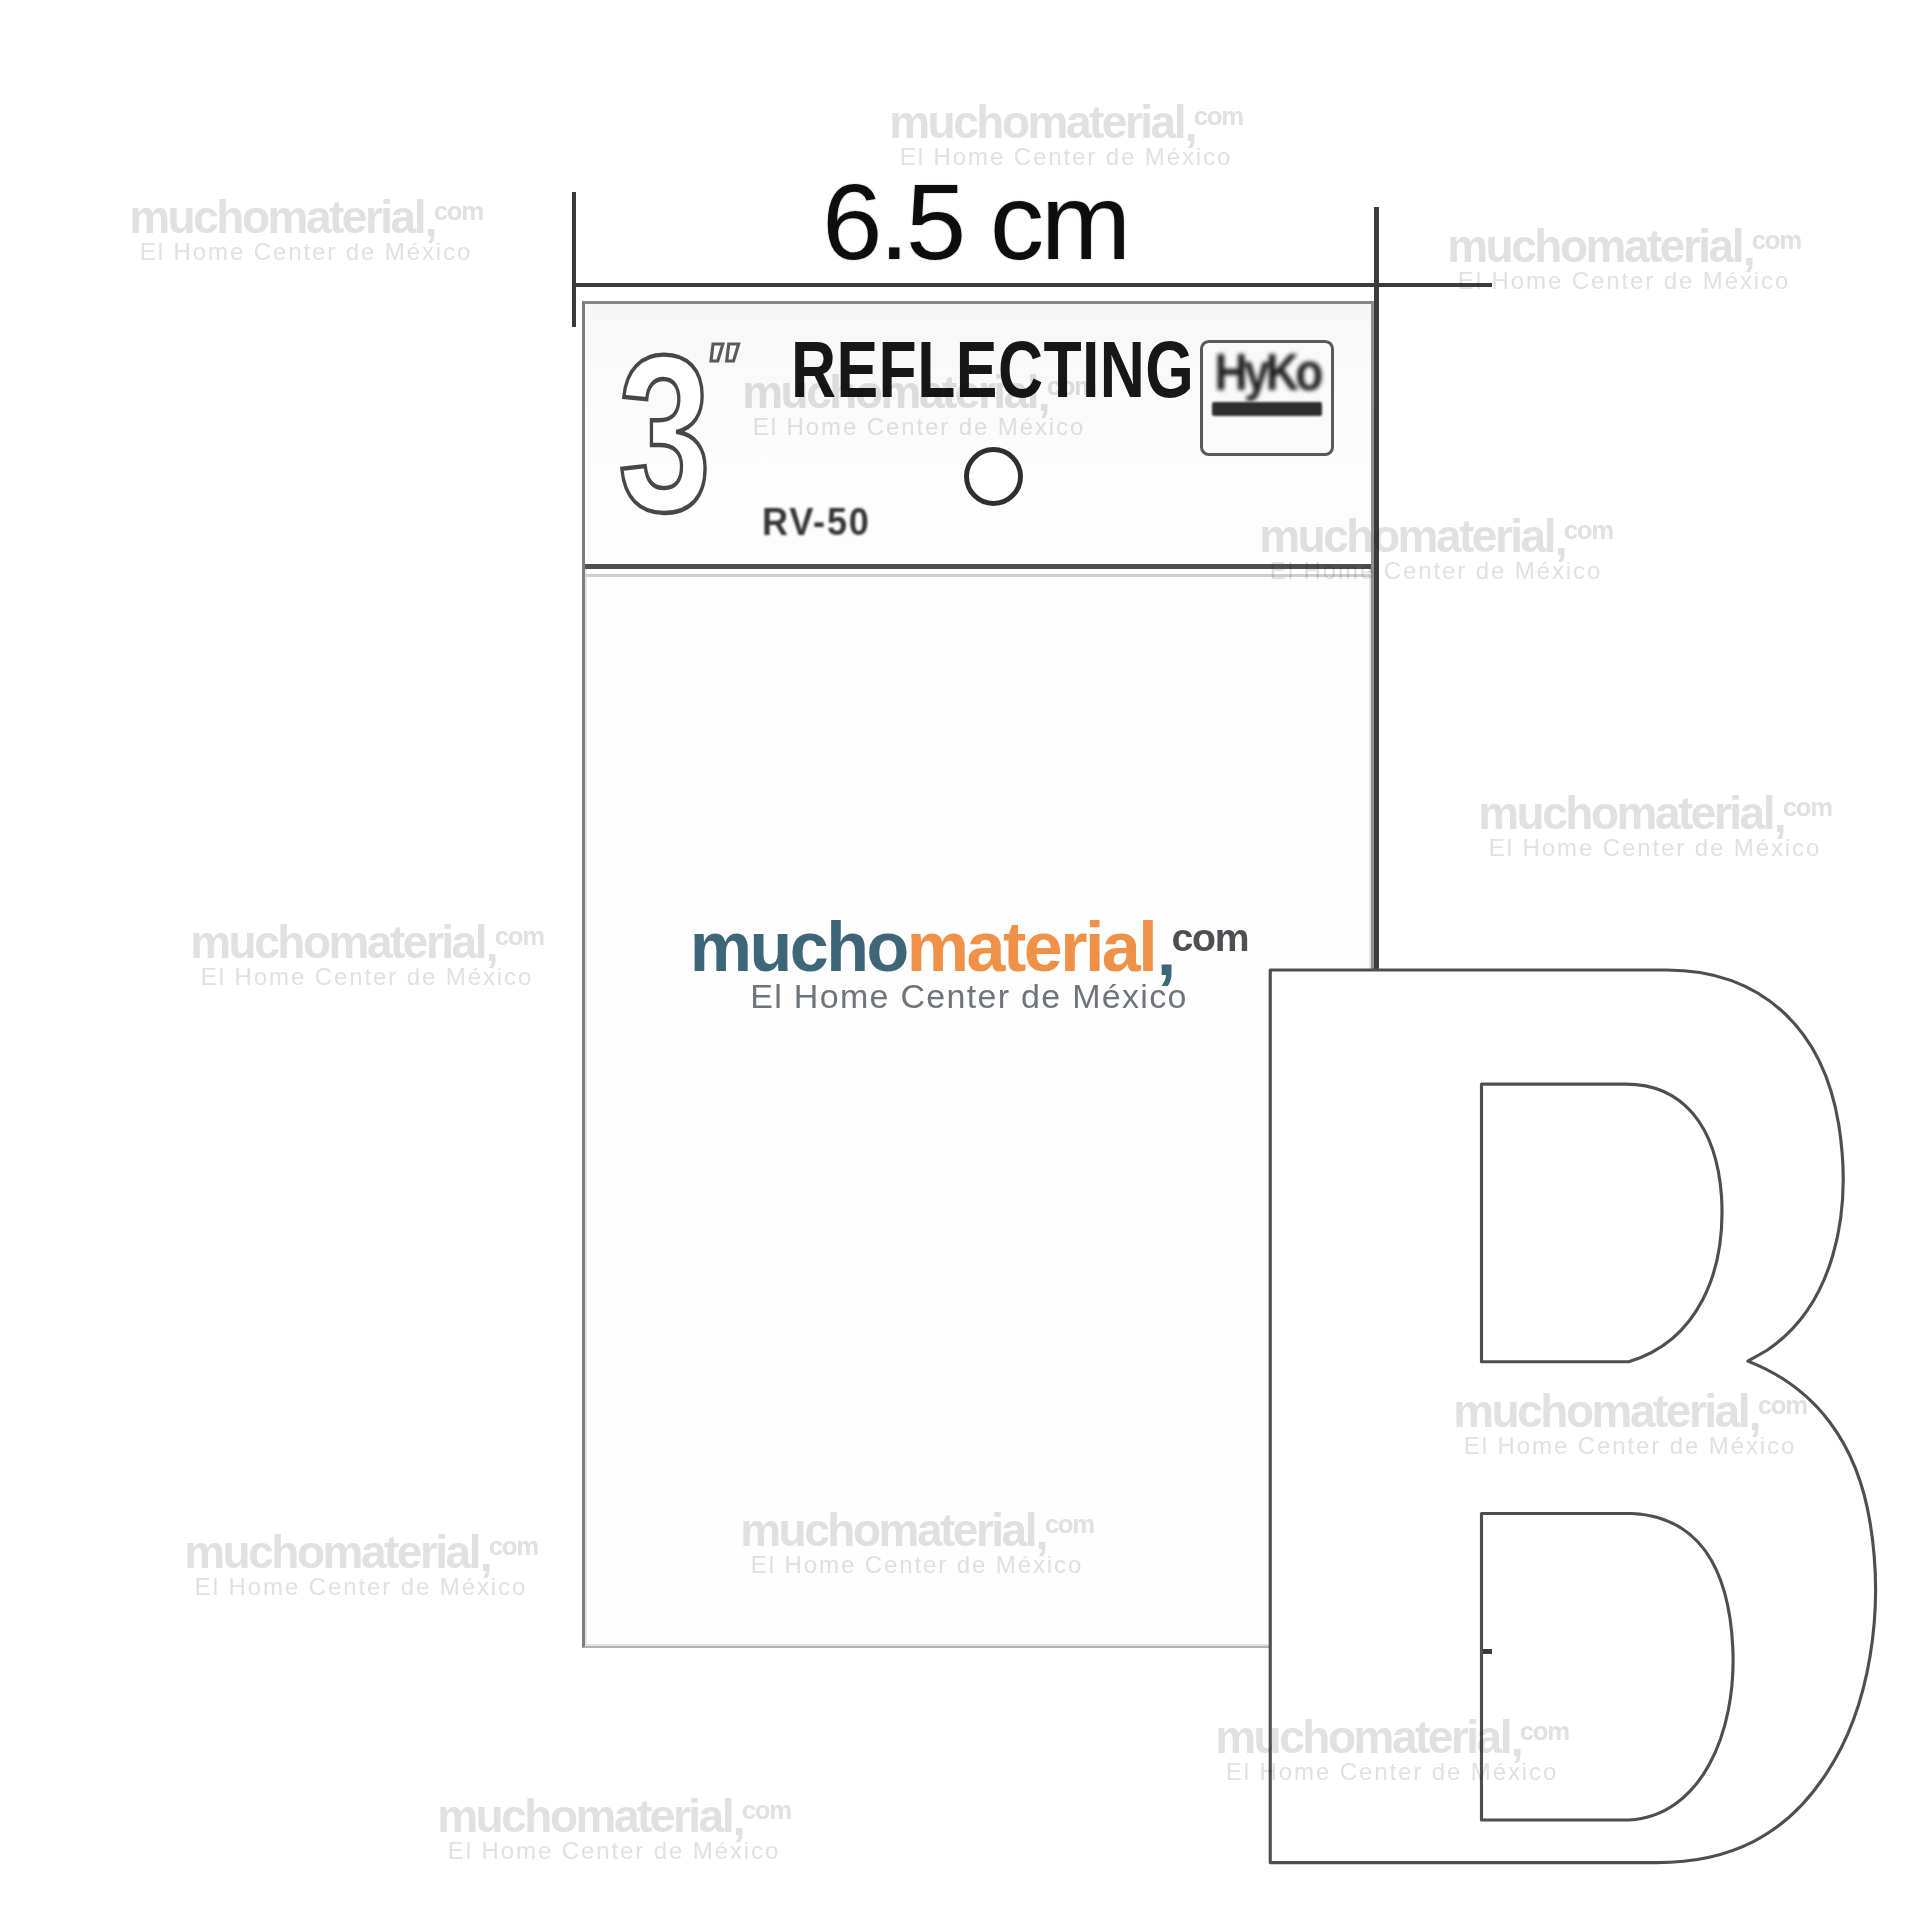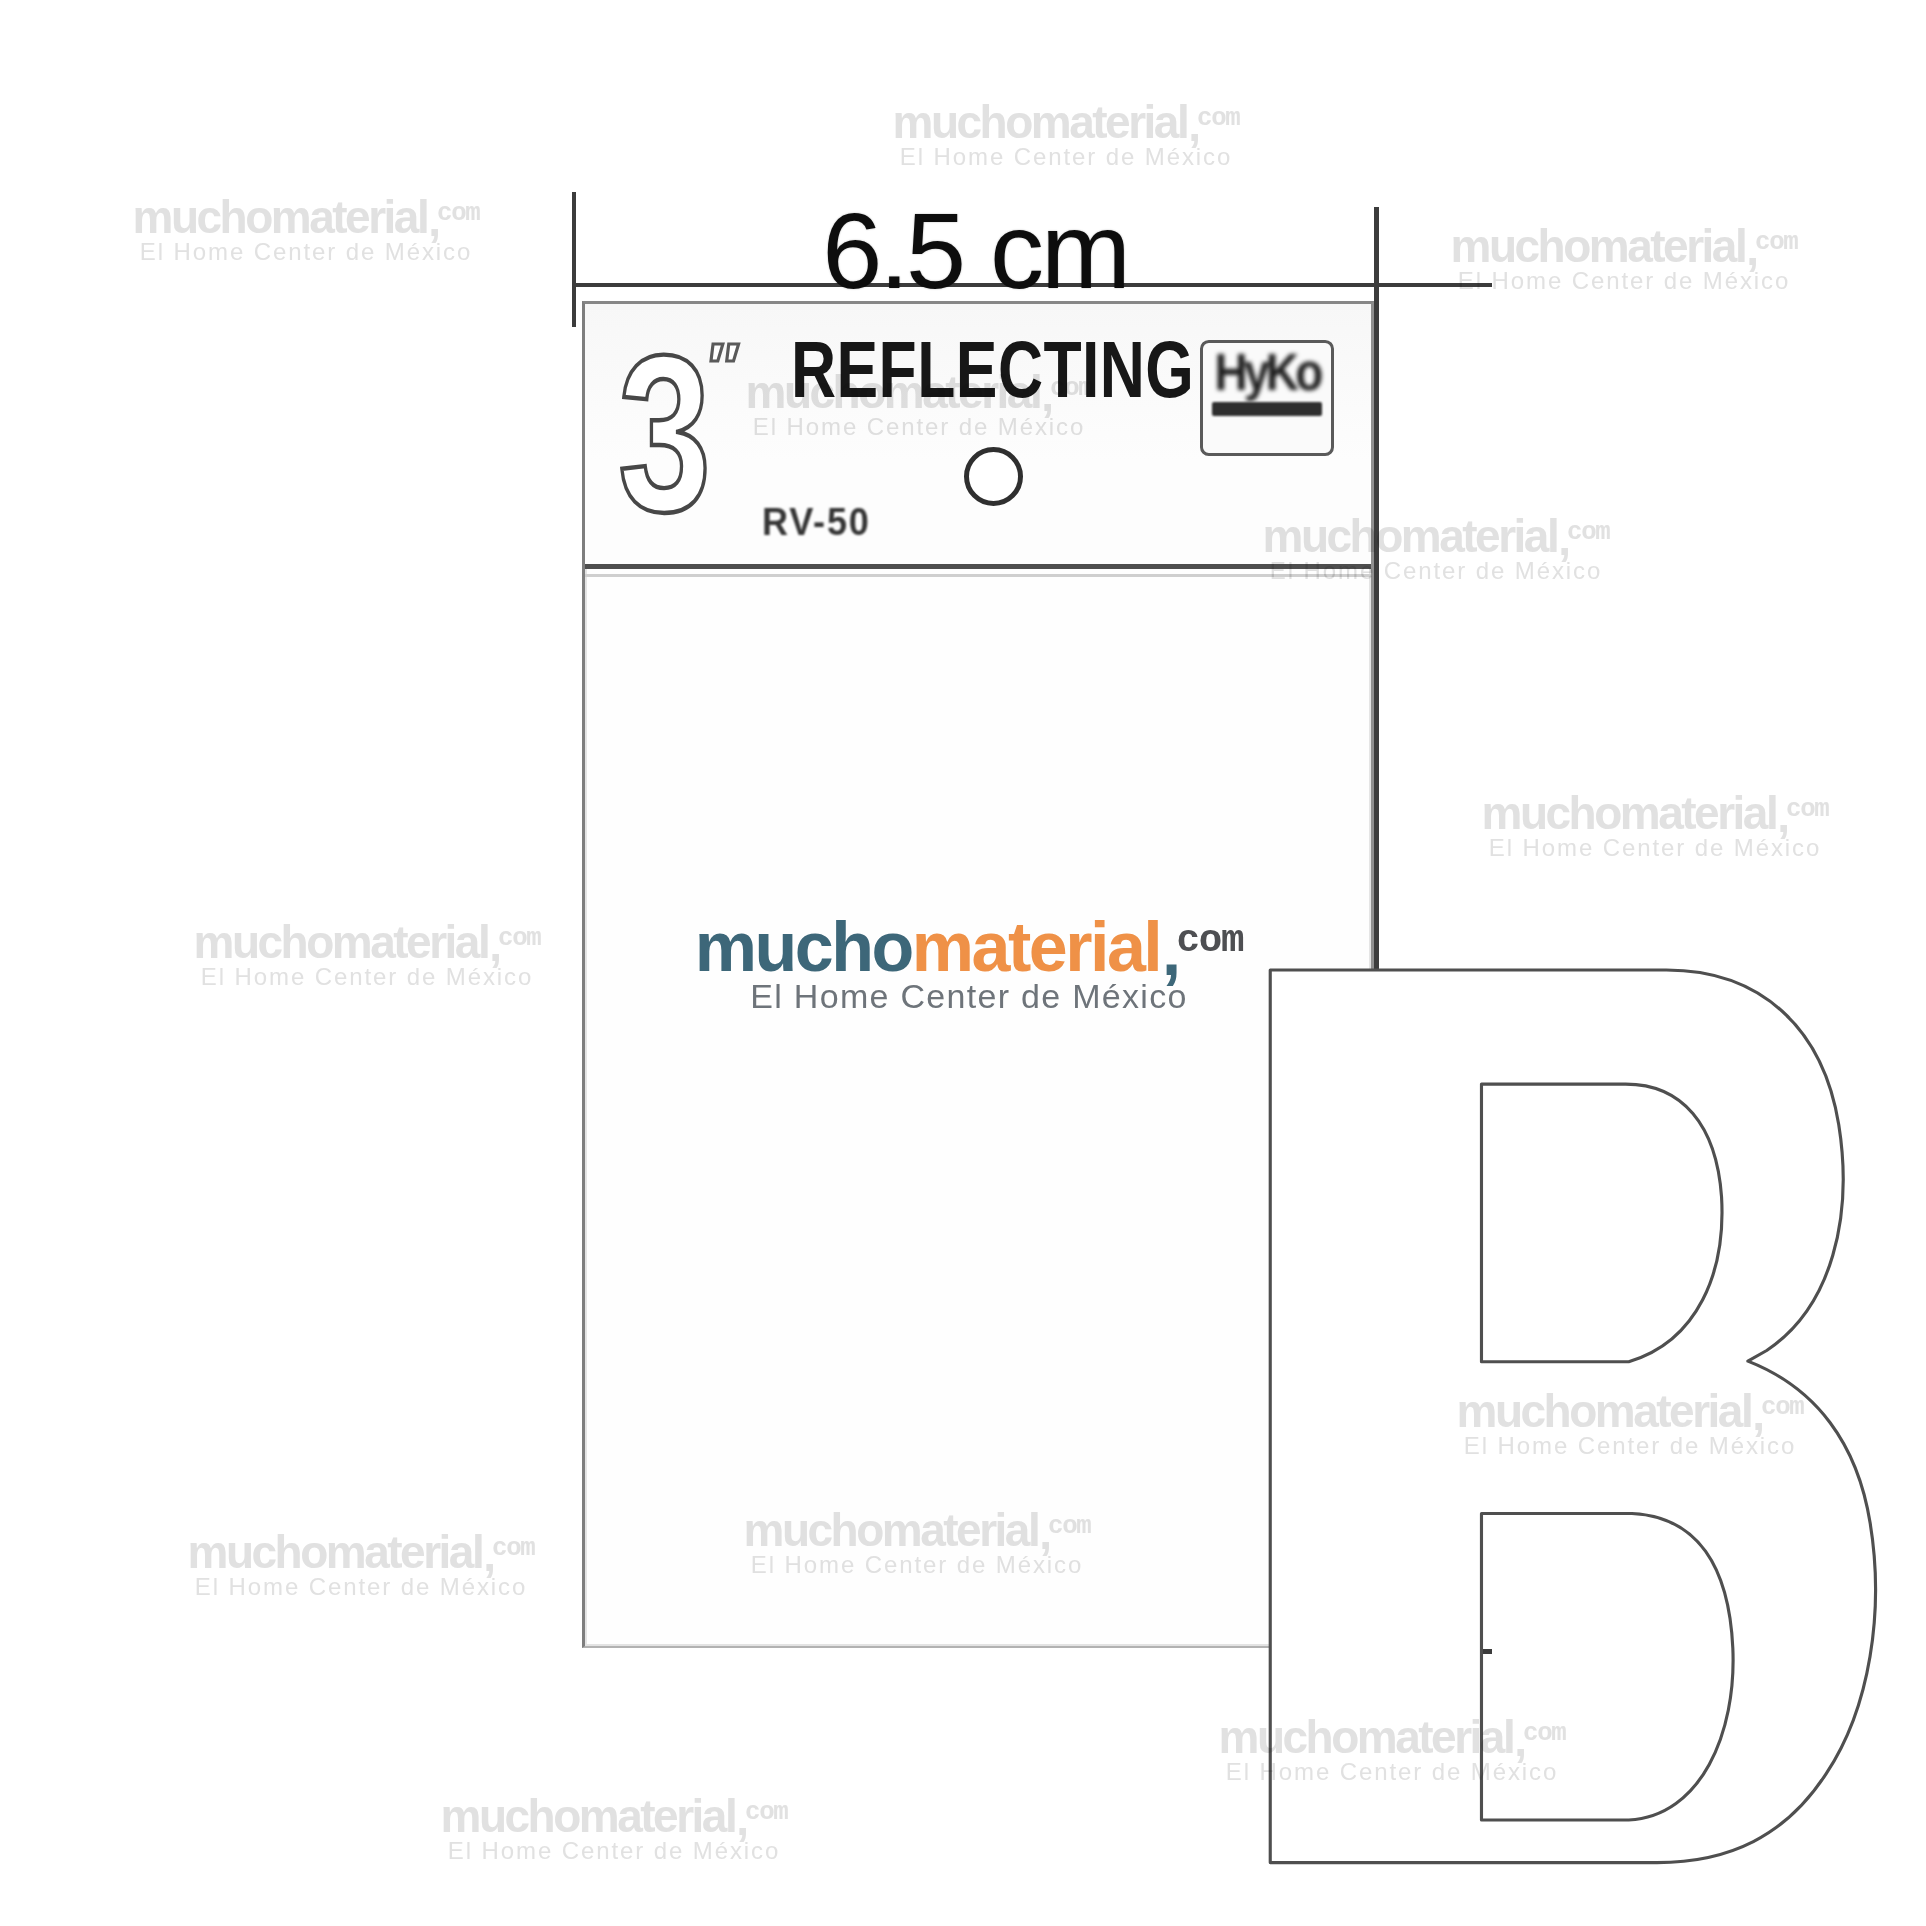--- a/index.html
+++ b/index.html
@@ -4,21 +4,21 @@
 <style>
   html,body{margin:0;padding:0;background:#ffffff;}
   body{width:1926px;height:1926px;position:relative;overflow:hidden;
        font-family:"Liberation Sans",sans-serif;}
 
   
   .artwork{position:absolute;inset:0;filter:blur(0.7px);}
 
   .dim-line{position:absolute;background:#3c3c3c;}
   .dim-label{position:absolute;color:#0d0d0d;font-size:108px;line-height:1;
-             letter-spacing:-3.1px;text-shadow:0 0 1.9px rgba(0,0,0,.30);white-space:nowrap;margin-top:29px;}
+             letter-spacing:-3.1px;text-shadow:0 0 1.9px rgba(0,0,0,.30);white-space:nowrap;}
   #width-label{left:724px;top:168px;width:502px;text-align:center;}
   #height-label{left:1393px;top:865px;}
 
   #width-line{left:574px;top:283px;width:918px;height:4.4px;}
   #width-tick-left{left:572px;top:192px;width:4.4px;height:135px;}
   #height-line{left:1374px;top:207px;width:5px;height:1450px;}
   #height-tick-bottom{left:1269px;top:1649px;width:223px;height:5px;}
 
   .card{position:absolute;left:582px;top:301px;width:786px;height:1342px;
         background:#fefefe;border-top:3.1px solid #878787;border-left:3.8px solid #7e7e7e;
@@ -49,21 +49,21 @@
         color:#353535;letter-spacing:1.9px;filter:blur(0.9px);transform:scaleX(.95);
         transform-origin:left top;}
 
   .letter-svg{position:absolute;left:680px;top:661px;}
 
   
   .wm{position:absolute;transform:translateX(-50%);text-align:center;white-space:nowrap;
       mix-blend-mode:multiply;filter:blur(0.3px);}
   .wm-word{font-weight:700;font-size:46px;line-height:1;letter-spacing:-2.5px;color:var(--wm-gray);}
   .wm-comma{display:inline-block;font-weight:900;transform:translateY(.06em);margin:0 -0.03em 0 .02em;}
-  .wm-com{font-size:.56em;font-weight:800;vertical-align:.52em;letter-spacing:-1.3px;font-family:Liberation Mono, monospace;}
+  .wm-com{font-size:.56em;font-weight:800;vertical-align:.52em;letter-spacing:-1.3px;}
   .wm-tag{font-size:24px;line-height:1.1;letter-spacing:1.9px;color:var(--wm-gray);margin-top:-1.3px;}
 
   .wm.colored{mix-blend-mode:normal;filter:blur(0.3px);}
   .wm.colored .wm-word{font-size:70px;}
   .wm.colored .wm-part1{color:var(--wm-mucho);}
   .wm.colored .wm-part2{color:var(--wm-material);}
   .wm.colored .wm-comma{color:var(--wm-comma);}
   .wm.colored .wm-com{color:var(--wm-tld);}
   .wm.colored .wm-tag{font-size:34px;letter-spacing:1.3px;color:var(--wm-tagline);margin-top:-3.8px;}
 </style>

